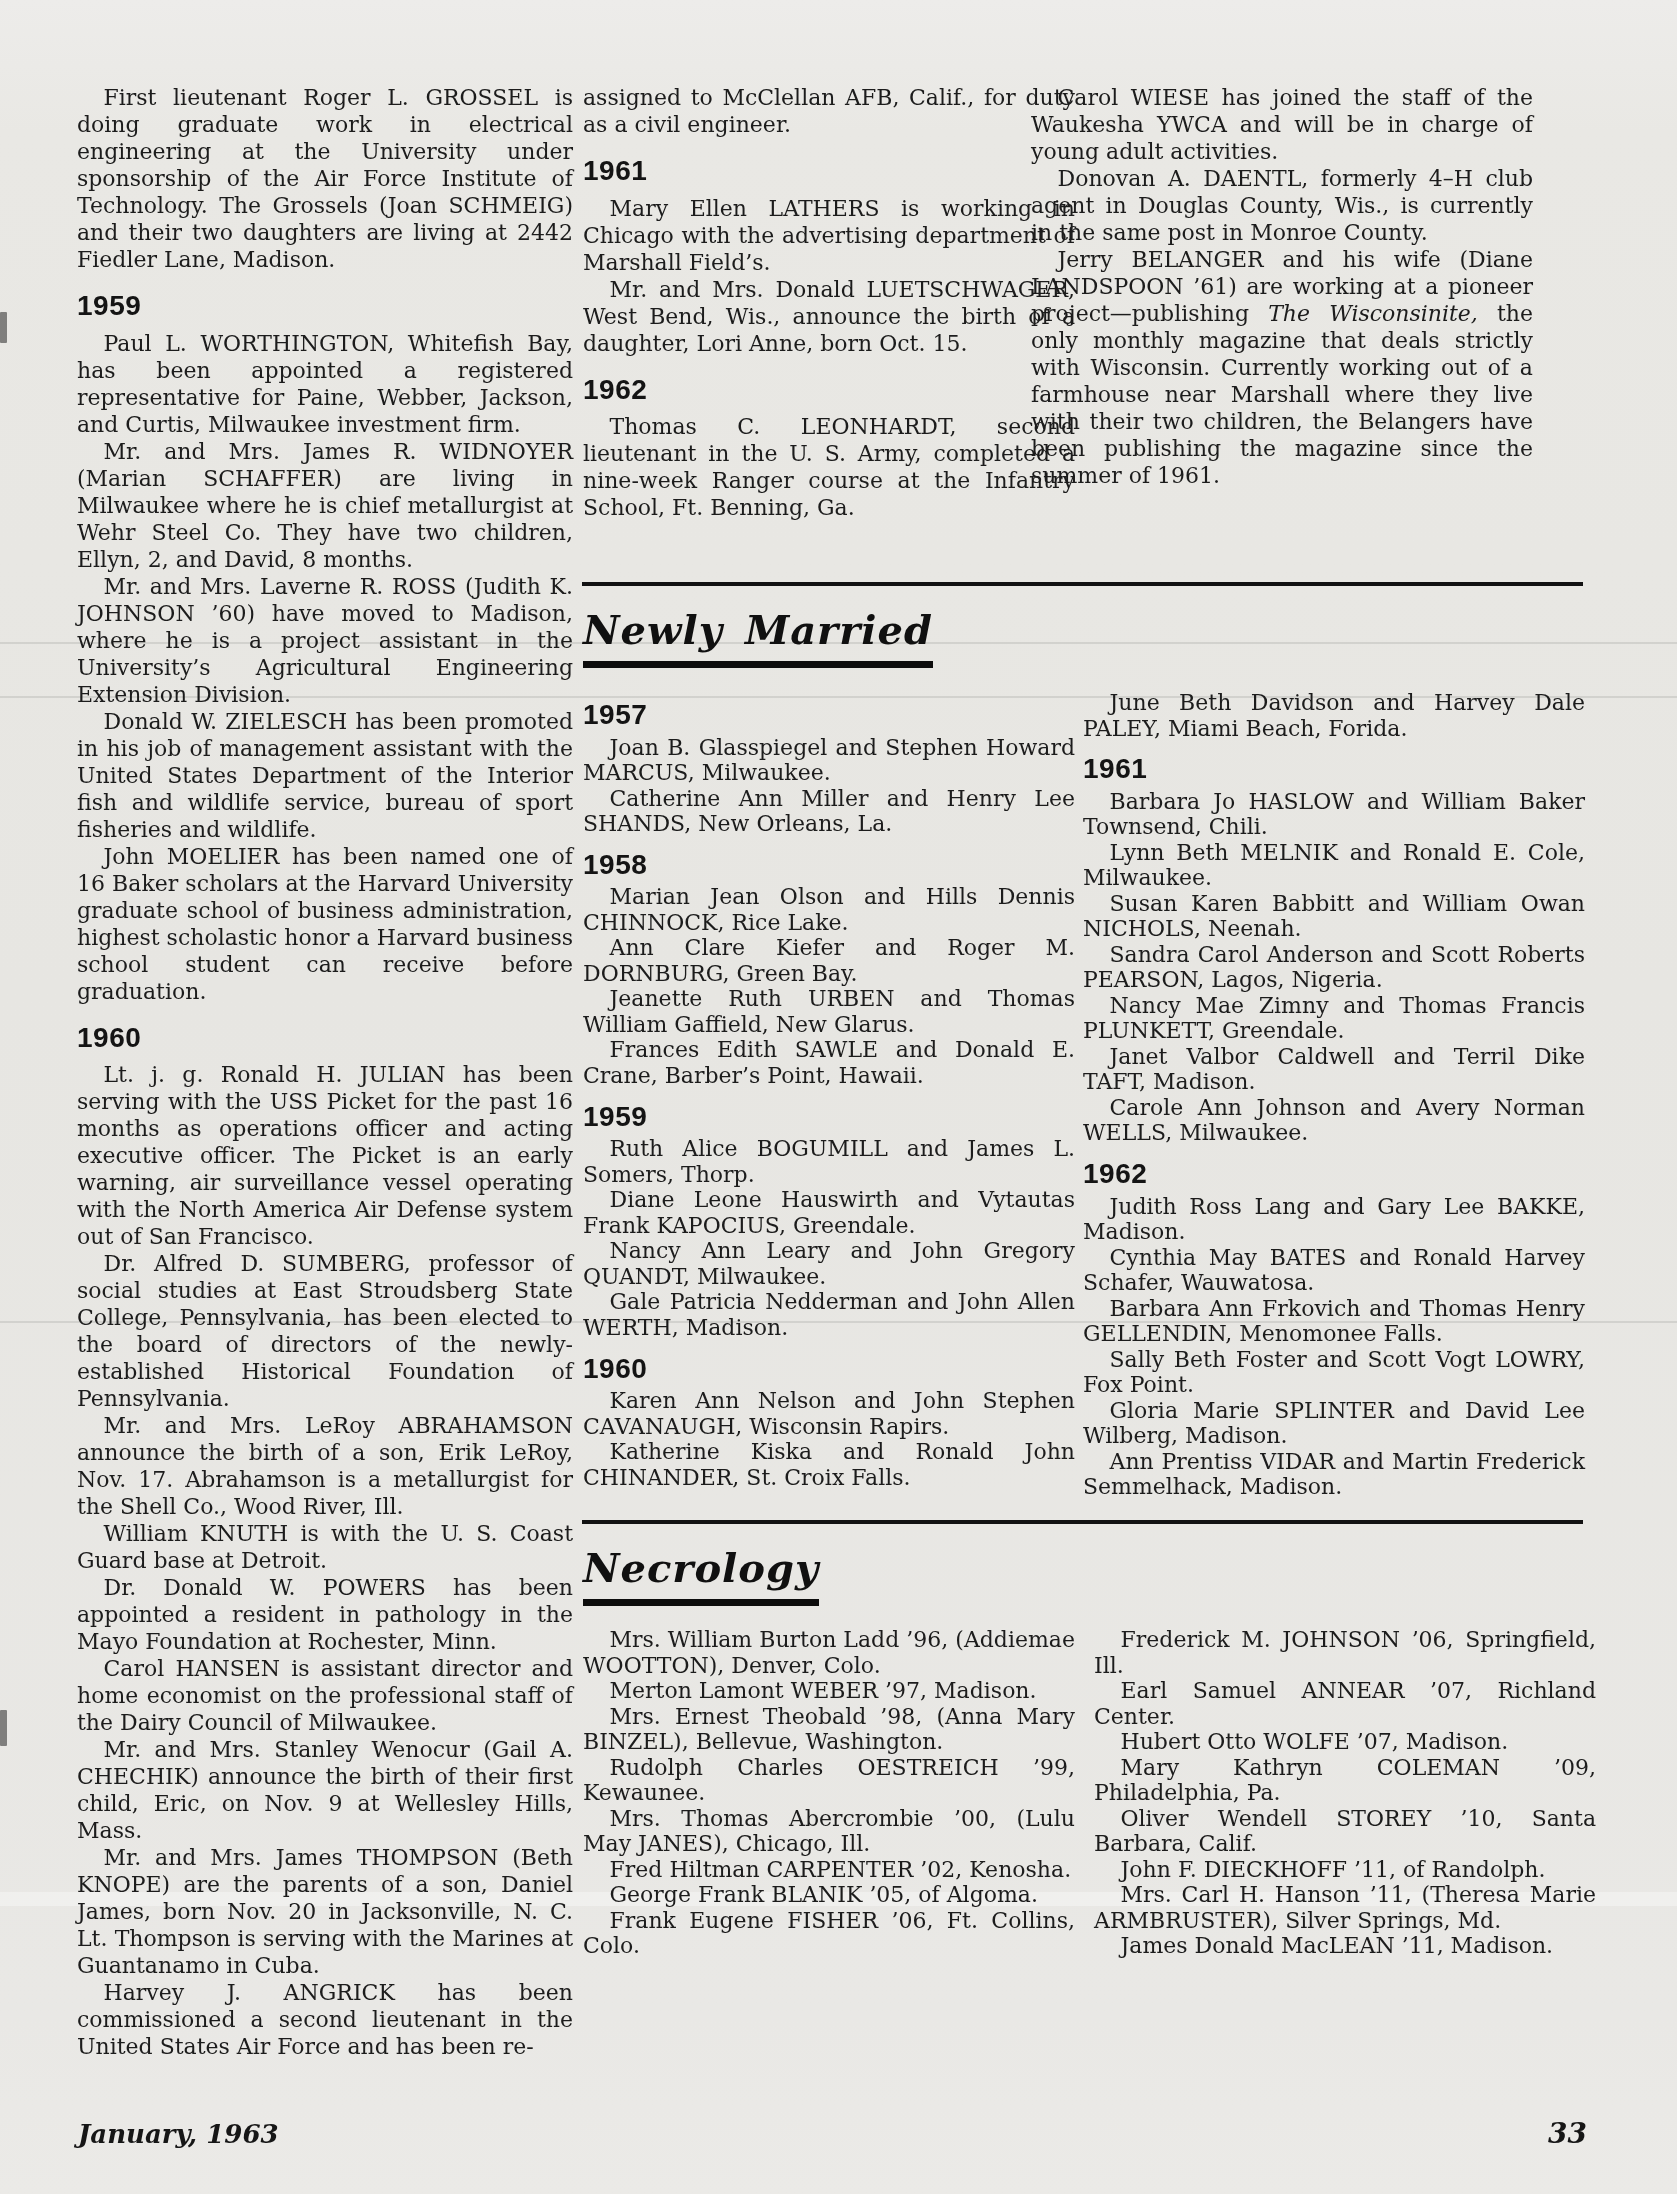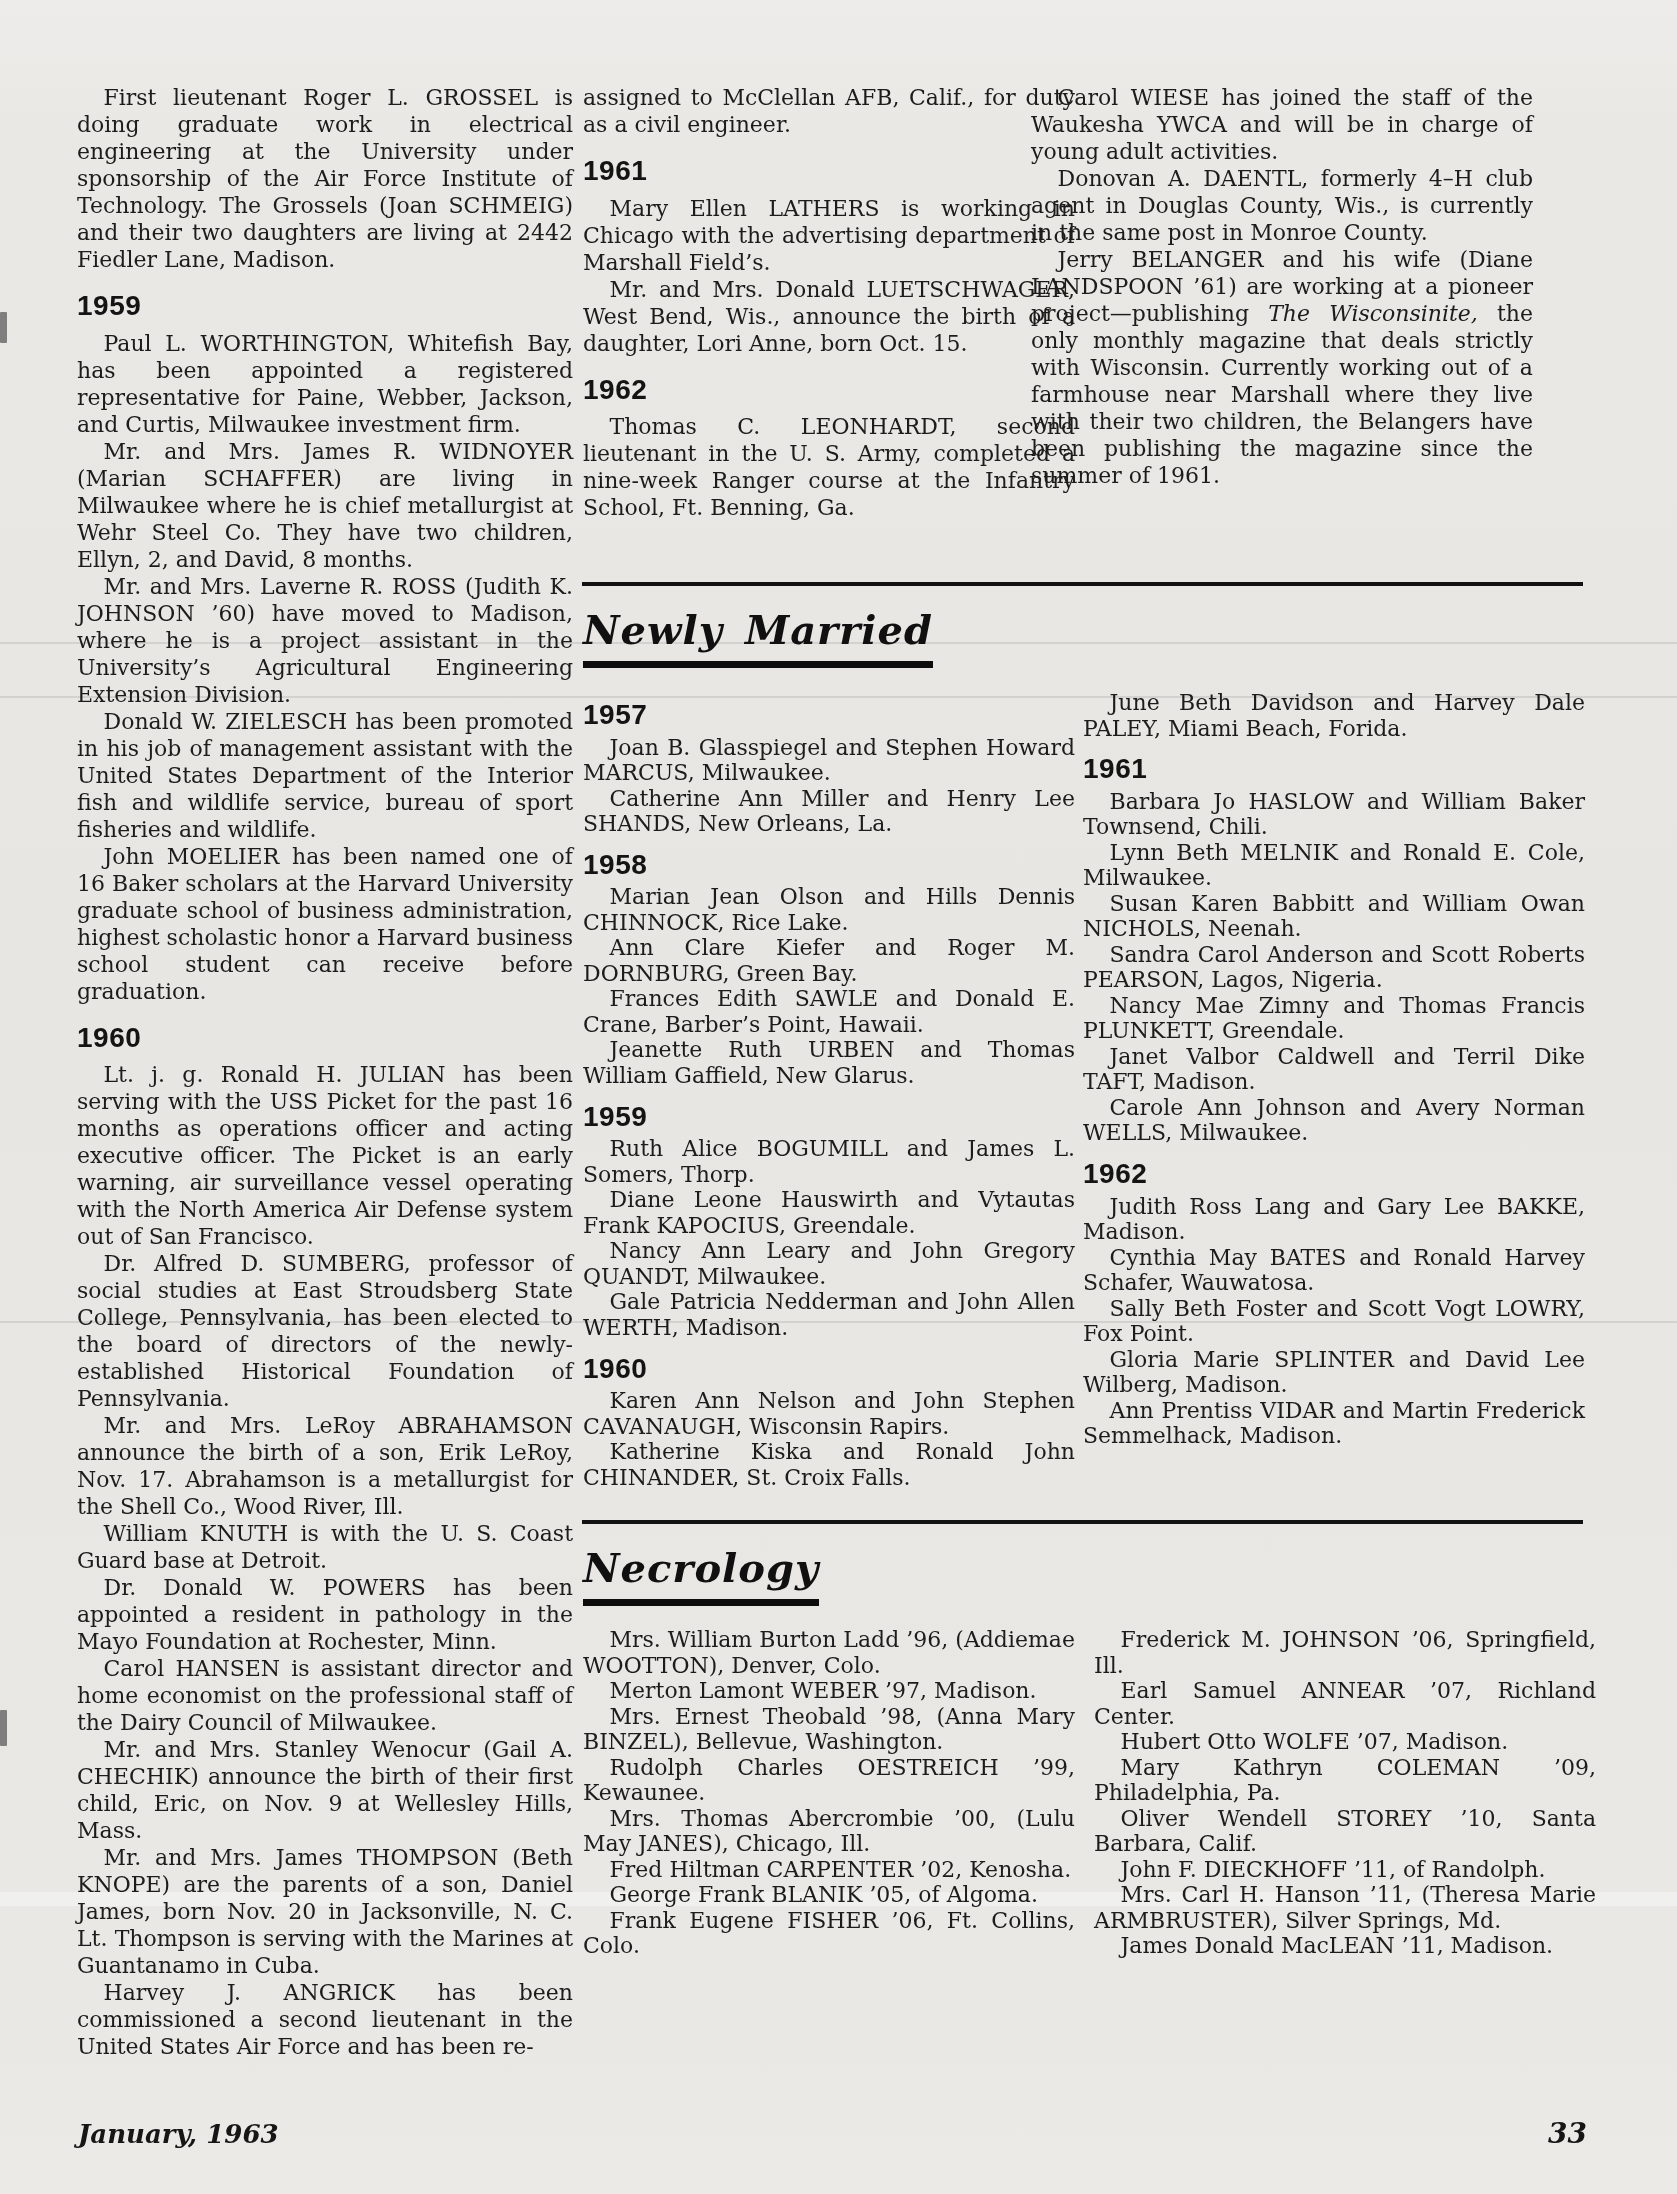--- a/index.html
+++ b/index.html
@@ -99,22 +99,22 @@
     <div class="title-underline"></div>
   </div>
 
   <div class="col section-col" style="left:583px; top:690px; width:492px;">
       <div class="year">1957</div>
       <p class="para">Joan B. Glasspiegel and Stephen Howard MARCUS, Milwaukee.</p>
       <p class="para">Catherine Ann Miller and Henry Lee SHANDS, New Orleans, La.</p>
       <div class="year">1958</div>
       <p class="para">Marian Jean Olson and Hills Dennis CHINNOCK, Rice Lake.</p>
       <p class="para">Ann Clare Kiefer and Roger M. DORNBURG, Green Bay.</p>
+      <p class="para">Jeanette Ruth URBEN and Thomas William Gaffield, New Glarus.</p>
       <p class="para">Frances Edith SAWLE and Donald E. Crane, Barber’s Point, Hawaii.</p>
-      <p class="para">Jeanette Ruth URBEN and Thomas William Gaffield, New Glarus.</p>
       <div class="year">1959</div>
       <p class="para">Ruth Alice BOGUMILL and James L. Somers, Thorp.</p>
       <p class="para">Diane Leone Hauswirth and Vytautas Frank KAPOCIUS, Greendale.</p>
       <p class="para">Nancy Ann Leary and John Gregory QUANDT, Milwaukee.</p>
       <p class="para">Gale Patricia Nedderman and John Allen WERTH, Madison.</p>
       <div class="year">1960</div>
       <p class="para">Karen Ann Nelson and John Stephen CAVANAUGH, Wisconsin Rapirs.</p>
       <p class="para">Katherine Kiska and Ronald John CHINANDER, St. Croix Falls.</p>
     </div>
 
@@ -124,20 +124,21 @@
       <p class="para">Barbara Jo HASLOW and William Baker Townsend, Chili.</p>
       <p class="para">Lynn Beth MELNIK and Ronald E. Cole, Milwaukee.</p>
       <p class="para">Susan Karen Babbitt and William Owan NICHOLS, Neenah.</p>
       <p class="para">Sandra Carol Anderson and Scott Roberts PEARSON, Lagos, Nigeria.</p>
       <p class="para">Nancy Mae Zimny and Thomas Francis PLUNKETT, Greendale.</p>
       <p class="para">Janet Valbor Caldwell and Terril Dike TAFT, Madison.</p>
       <p class="para">Carole Ann Johnson and Avery Norman WELLS, Milwaukee.</p>
       <div class="year">1962</div>
       <p class="para">Judith Ross Lang and Gary Lee BAKKE, Madison.</p>
       <p class="para">Cynthia May BATES and Ronald Harvey Schafer, Wauwatosa.</p>
+      <p class="para">Barbara Ann Frkovich and Thomas Henry GELLENDIN, Menomonee Falls.</p>
       <p class="para">Sally Beth Foster and Scott Vogt LOWRY, Fox Point.</p>
       <p class="para">Gloria Marie SPLINTER and David Lee Wilberg, Madison.</p>
       <p class="para">Ann Prentiss VIDAR and Martin Frederick Semmelhack, Madison.</p>
     </div>
 
   <div class="section-rule" style="top:1520px"></div>
 
   <div class="section-head" style="top:1544px">
     <span class="section-title">Necrology</span>
     <div class="title-underline"></div>

